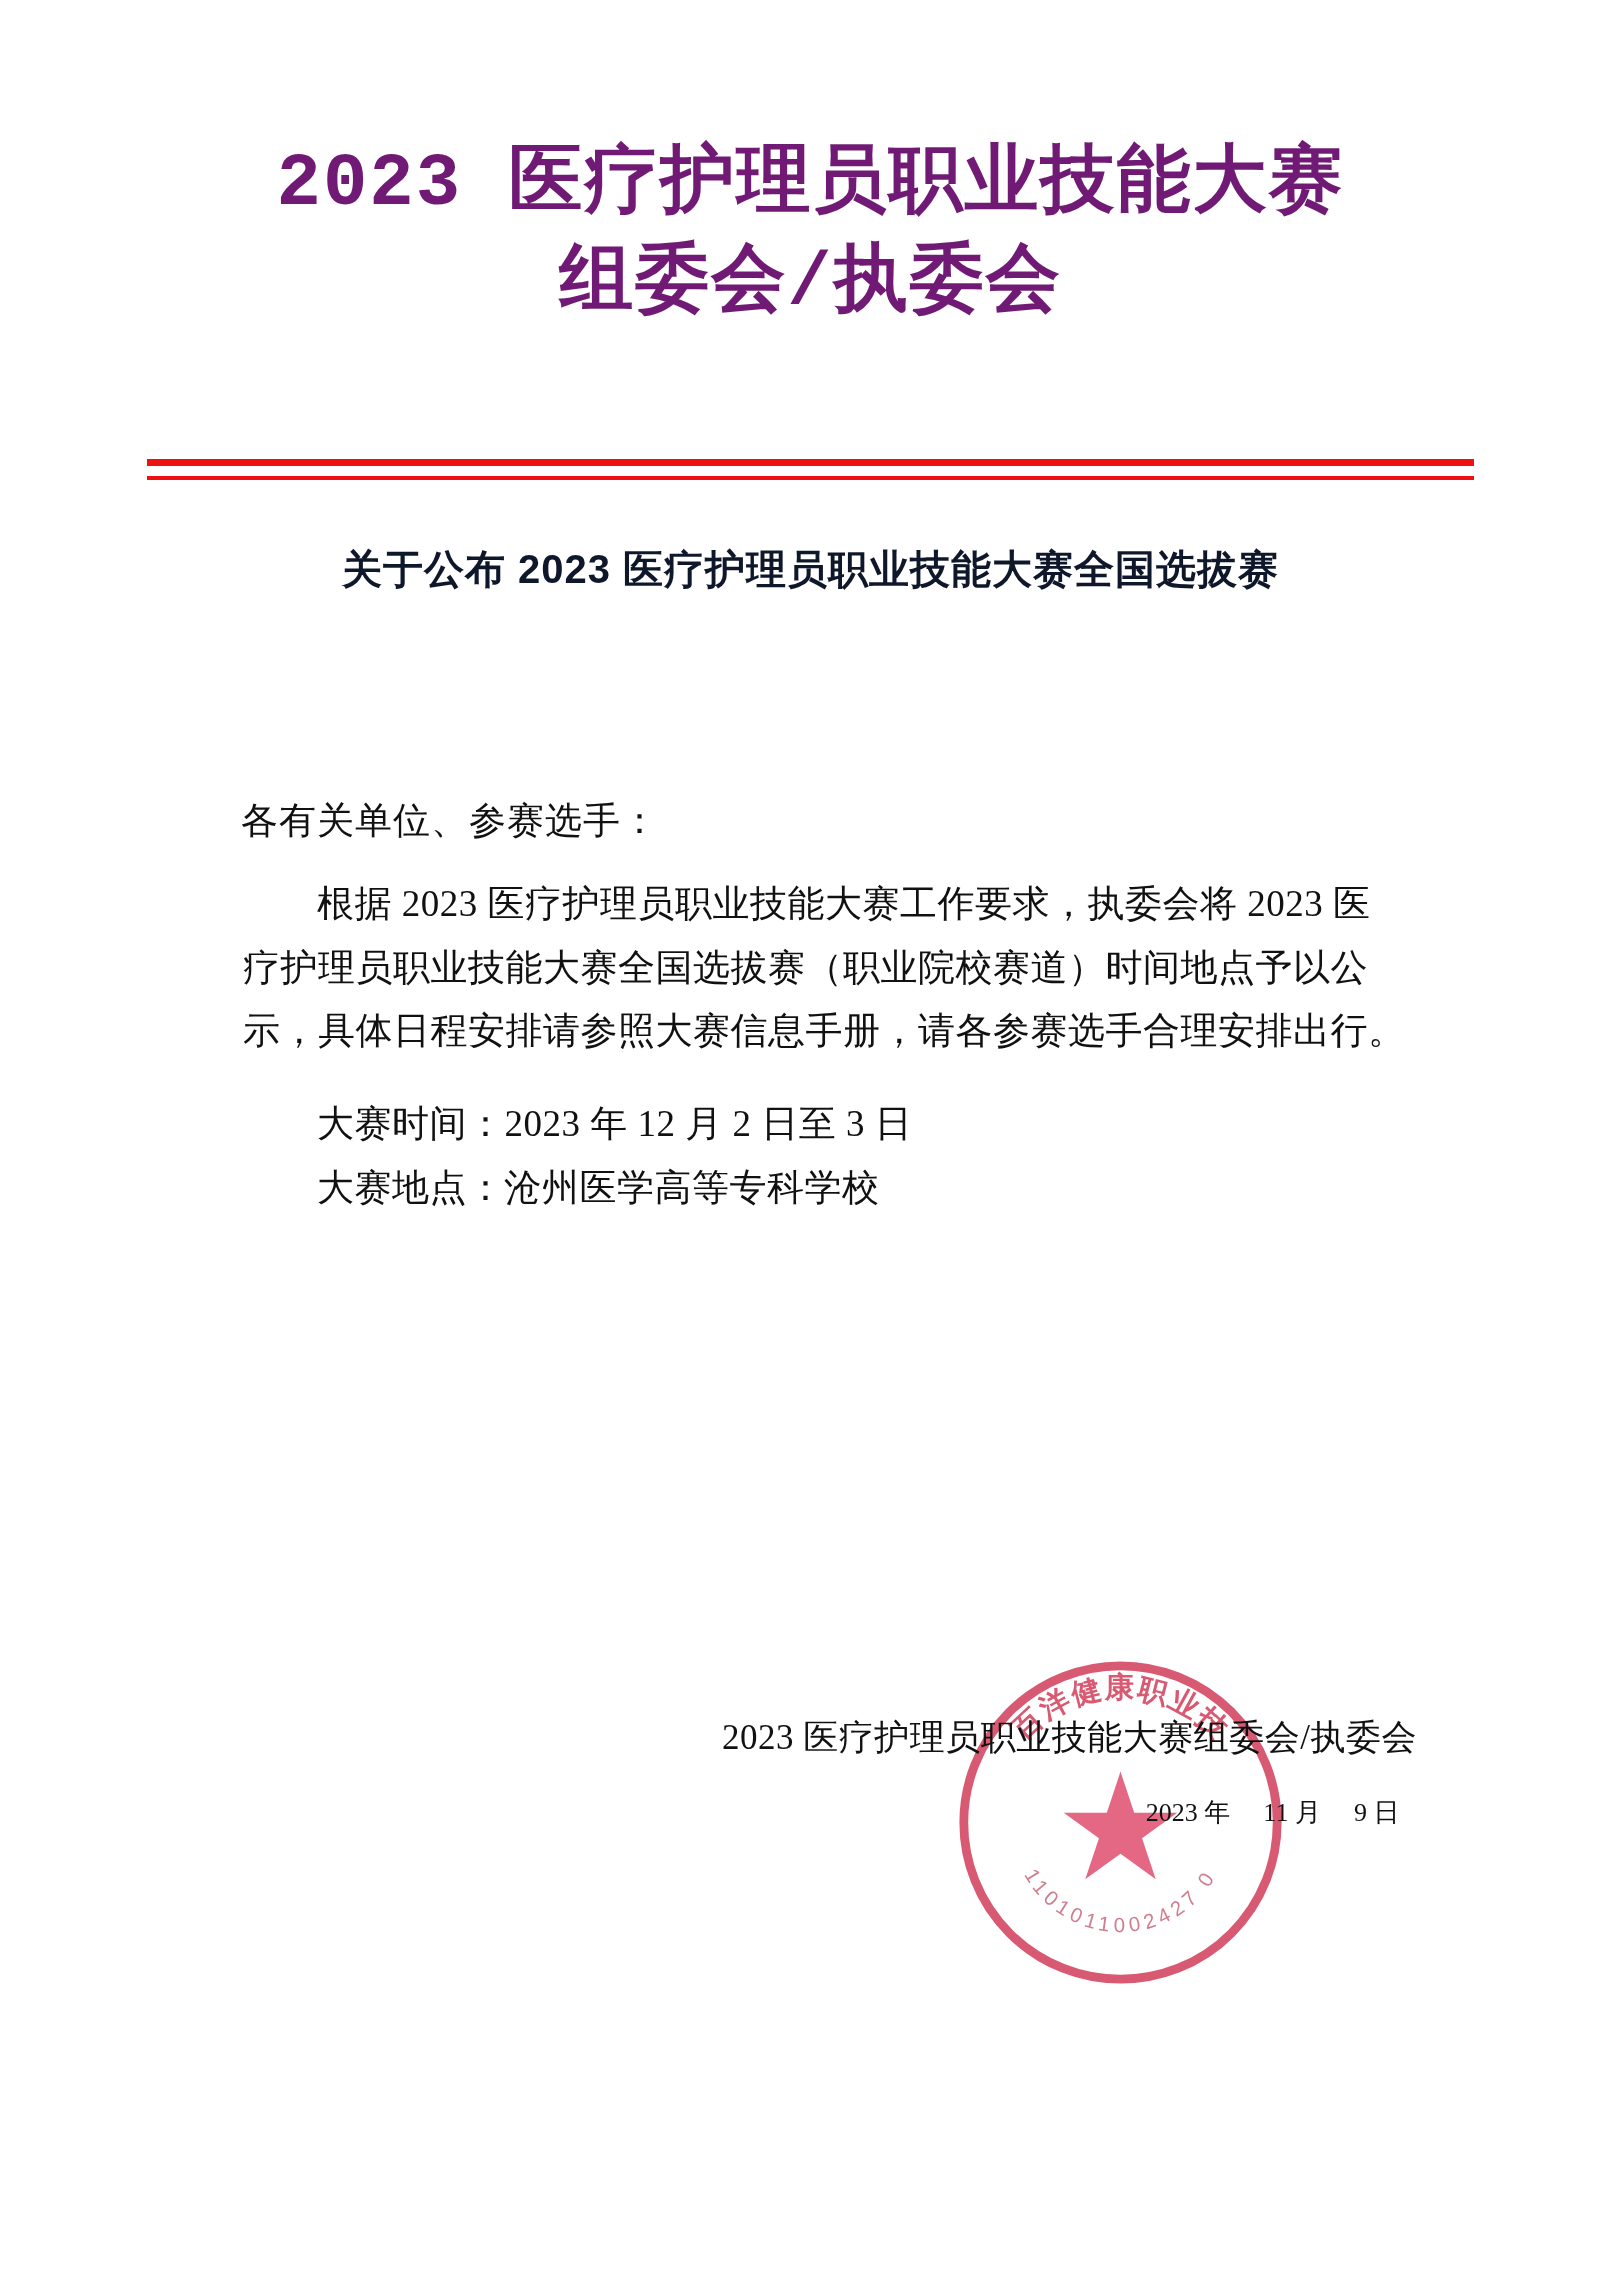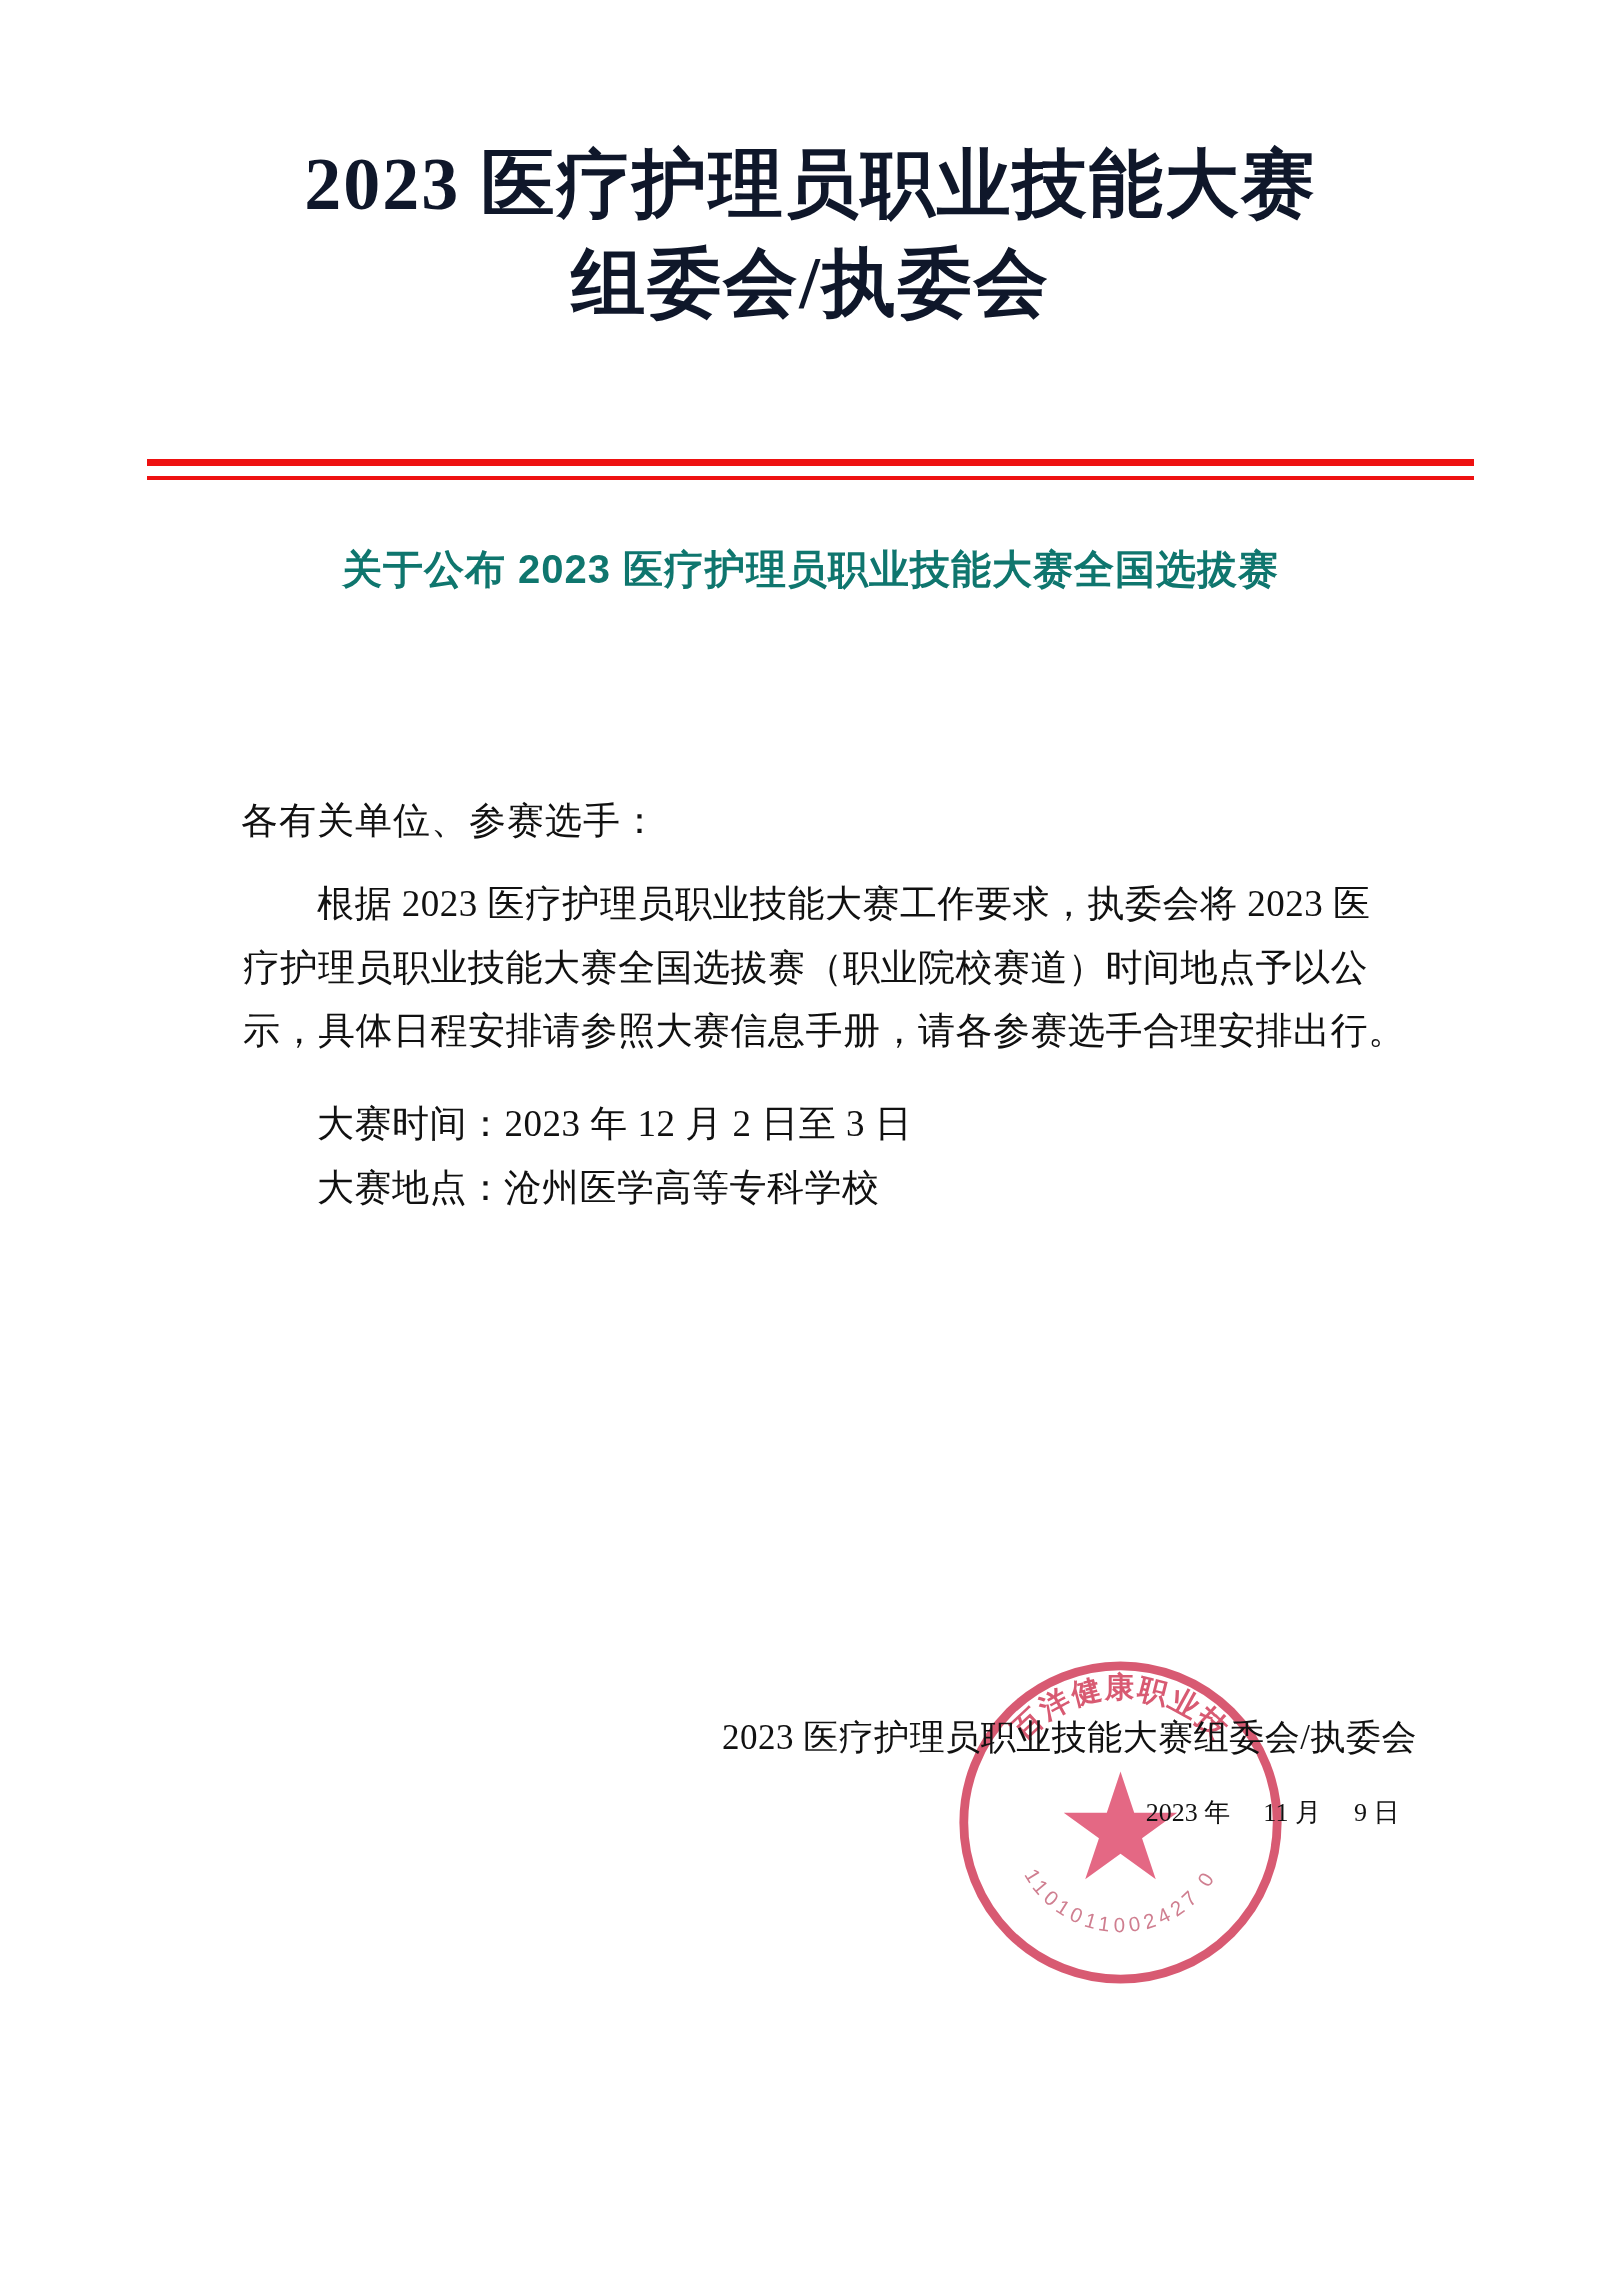--- a/index.html
+++ b/index.html
@@ -22,22 +22,22 @@
     height: 2293px;
     background: #ffffff;
   }
 
   
   .masthead {
     padding-top: 137px;
     text-align: center;
   }
   .masthead-line {
-    color: #0f172a;
-    font-family: Liberation Serif, serif;
+    color: #701a75;
+    font-family: Liberation Mono, monospace;
     font-weight: bold;
     font-size: 74px;
     line-height: 1.28;
     letter-spacing: 2px;
     white-space: nowrap;
   }
   .masthead-line-2 {
     margin-top: 3.9px;
   }
 
@@ -66,21 +66,21 @@
     left: 147px;
     right: 147px;
     top: 537px;
     text-align: center;
   }
   .subtitle-line {
     font-family: "Liberation Sans", "DejaVu Sans", sans-serif;
     font-weight: bold;
     font-size: 40px;
     line-height: 1.62;
-    color: #0f766e;
+    color: #0f172a;
     letter-spacing: 1px;
     white-space: nowrap;
   }
 
   
   .body-block {
     position: absolute;
     left: 243px;
     right: 204px;
     top: 802px;

